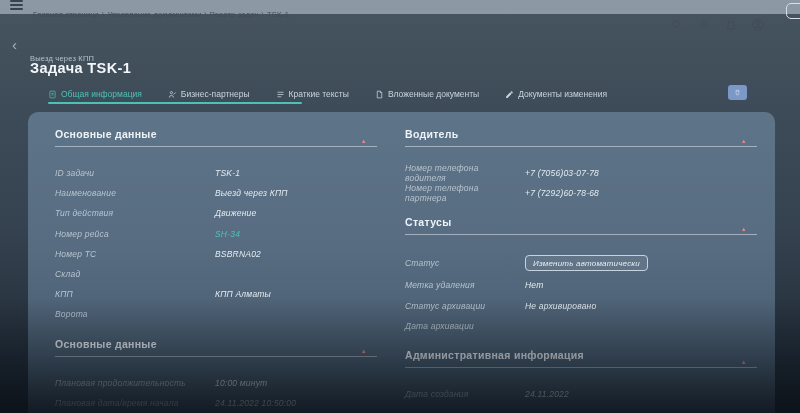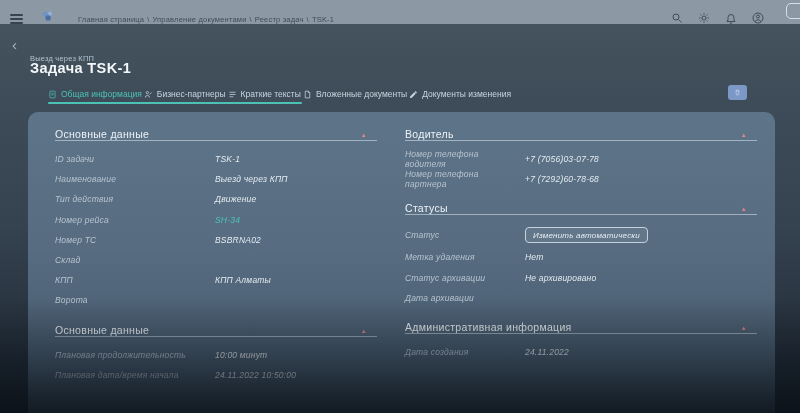--- a/index.html
+++ b/index.html
@@ -1,39 +1,39 @@
 <!DOCTYPE html>
 <html><head>
 <meta charset="utf-8">
 <style>
   html,body{margin:0;padding:0;width:800px;height:413px;overflow:hidden;background:#121b24;}
   *{box-sizing:border-box;font-family:"Liberation Sans",sans-serif;}
   .screen{position:relative;width:800px;height:413px;overflow:hidden;
     background:linear-gradient(180deg,#47555f 0%,#3e4c59 25%,#35424f 55%,#25303c 82%,#141d26 100%);}
 
   
-  .topbar{position:absolute;left:0;top:0;width:800px;height:24px;background:#8c98a4;
-    display:flex;align-items:flex-end;padding:0 10px;}
+  .topbar{position:absolute;left:0;top:0;width:800px;height:14px;background:#8c98a4;
+    display:flex;align-items:flex-start;padding:0 10px;flex-direction:column;}
   .burger{width:13px;display:flex;flex-direction:column;gap:2.5px;cursor:pointer;}
   .burger span{display:block;height:1.6px;background:#39434e;border-radius:1px;}
   .logo{margin-left:17px;width:15px;height:15px;}
   .crumbs{margin-left:23px;font-size:7.5px;color:#414c58;letter-spacing:.2px;white-space:nowrap;}
   .crumbs .sep{margin:0 3px;}
   .crumbs .crumb{cursor:pointer;}
   .topbar-icons{margin-left:auto;display:flex;align-items:center;gap:15px;color:#414c58;padding-right:26px;}
   .topbar-icons svg{width:12px;height:12px;display:block;cursor:pointer;}
   .edge-pill{position:absolute;right:-12px;top:3px;width:26px;height:16px;border:1.5px solid #d9dfe6;border-radius:5px;}
 
   
   .back{position:absolute;left:12px;top:36px;font-size:15px;color:#a7b4c0;cursor:pointer;}
   .page-title{position:absolute;left:30px;top:32px;font-size:14.5px;font-weight:700;color:#f3f7fa;letter-spacing:.4px;margin-top:28px;}
   .page-subtitle{position:absolute;left:30px;top:54px;font-size:7.5px;color:#b4c1cc;letter-spacing:.2px;}
 
   
-  .tabsrow{position:absolute;left:48px;top:84px;height:20px;display:flex;gap:2px;align-items:center;}
+  .tabsrow{position:absolute;left:48px;top:84px;height:20px;display:flex;gap:26px;align-items:center;}
   .tab{display:flex;align-items:center;gap:4px;font-size:8.5px;color:#c9d4de;cursor:pointer;white-space:nowrap;}
   .tab svg{width:9px;height:9px;}
   .tab.active{color:#4cc2b4;}
   .tab-indicator{position:absolute;left:48px;top:102px;width:254px;height:2px;background:#4cc2b4;border-radius:1px;}
 
   
   .toolbar{position:absolute;right:30px;top:85px;display:flex;gap:24px;align-items:center;flex-direction:column;}
   .icon-btn{width:19px;height:15px;border-radius:3px;background:#7b98c6;color:#cfdcf2;
     display:flex;align-items:center;justify-content:center;cursor:pointer;border:none;}
   .icon-btn svg{width:9px;height:9px;display:block;}
@@ -41,22 +41,22 @@
     display:flex;align-items:center;gap:4px;padding:0 9px;cursor:pointer;border:none;letter-spacing:.2px;}
   .edit-btn svg{width:8px;height:8px;}
 
   
   .panel{position:absolute;left:28px;top:112px;width:747px;height:301px;border-radius:10px 10px 0 0;
     background:linear-gradient(180deg,#5e7488 0%,#576c81 45%,#4a5e71 80%,#3e5163 100%);}
   .col{position:absolute;top:16px;}
   .col-left{left:27px;width:322px;}
   .col-right{left:377px;width:352px;}
   .section + .section{margin-top:13px;}
-  .section-title{position:relative;font-size:10.5px;font-weight:400;color:#eef3f8;
-    border-bottom:1px solid rgba(222,232,241,.55);margin-bottom:8px;letter-spacing:.3px;}
+  .section-title{position:relative;font-size:10.5px;font-weight:700;color:#eef3f8;
+    padding-bottom:6px;border-bottom:1px solid rgba(222,232,241,.55);margin-bottom:16px;letter-spacing:.3px;}
   .warn-icon{position:absolute;right:10px;bottom:2px;font-size:6px;color:#e0868f;}
   .row{display:flex;align-items:center;min-height:20.2px;font-size:8.5px;letter-spacing:.2px;font-style:italic;}
   .row .lbl{color:#b7c4d0;flex:0 0 160px;padding-right:6px;}
   .col-right .row .lbl{flex-basis:120px;}
   .row .val{color:#e4ebf1;}
   .val.link{color:#4cc2b4;cursor:pointer;}
   .row.chip-row{min-height:24px;}
   .chip{display:inline-block;border:1px solid #c6d2de;border-radius:4px;padding:2.5px 7px;
     font-size:8px;color:#e8eef4;background:rgba(255,255,255,.07);}
 

